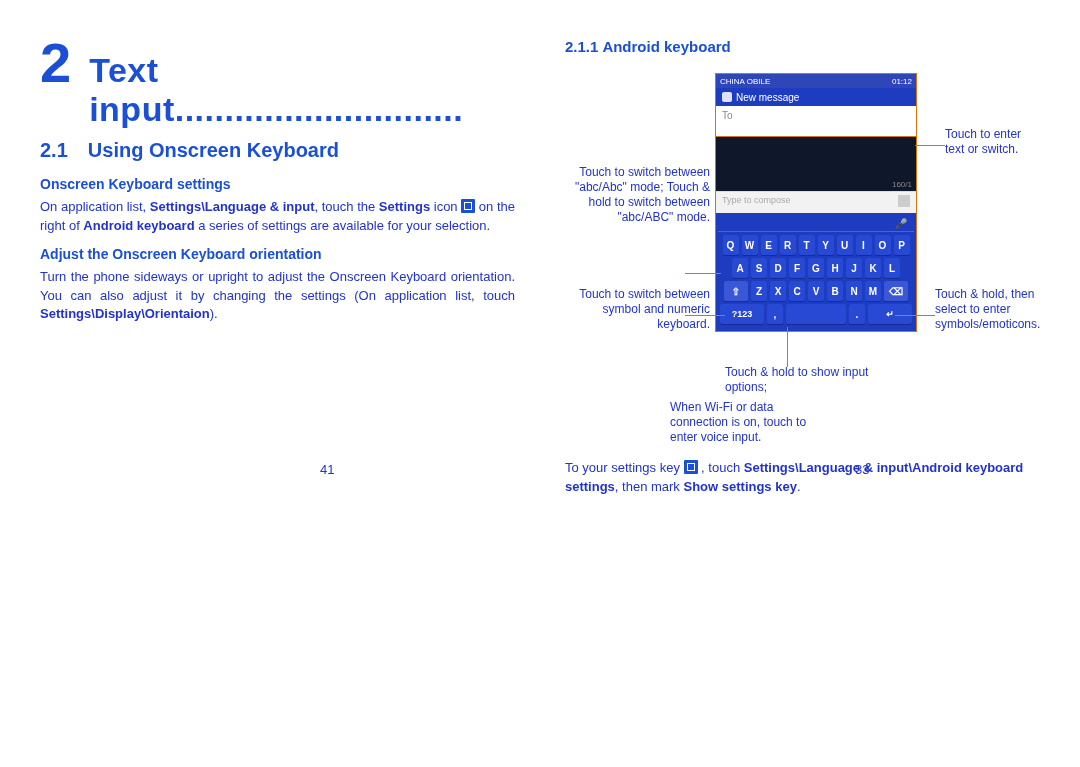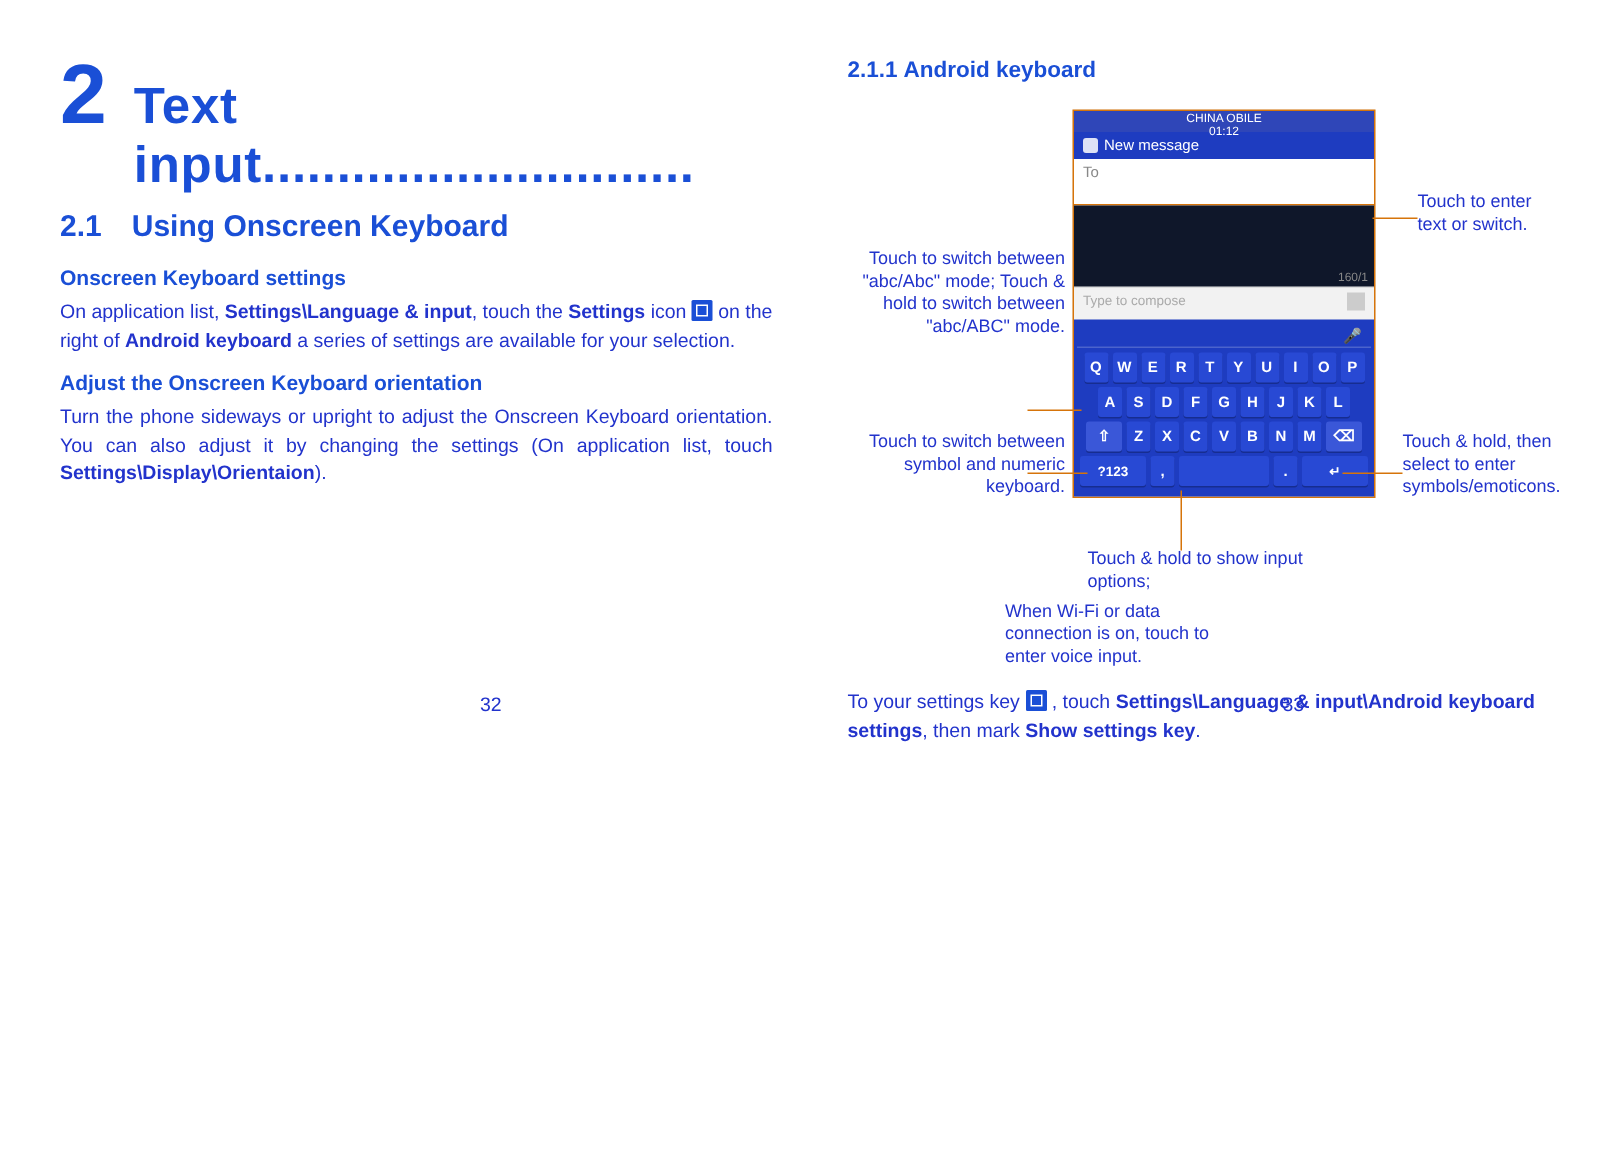--- a/index.html
+++ b/index.html
@@ -107,21 +107,20 @@
   }
   .statusbar {
     height: 14px;
     background: #2f46b8;
     color:#fff;
     font-size:8px;
     display:flex;
     justify-content:space-between;
     align-items:center;
     padding:0 4px;
-    flex-direction:column;
   }
   .appbar {
     height: 18px;
     background: #1e3cc0;
     color:#fff;
     font-size:10px;
     display:flex;
     align-items:center;
     padding:0 6px;
     gap:4px;
@@ -212,21 +211,21 @@
       <span>Using Onscreen Keyboard</span>
     </div>
     <div class="sub-head">Onscreen Keyboard settings</div>
     <div class="body-text">
       <span>On application list, </span><span class="bold">Settings\Language &amp; input</span><span>, touch the </span><span class="bold">Settings</span><span> icon </span><span class="settings-icon"></span><span> on the right of </span><span class="bold">Android keyboard</span><span> a series of settings are available for your selection.</span>
     </div>
     <div class="sub-head">Adjust the Onscreen Keyboard orientation</div>
     <div class="body-text">
       <span>Turn the phone sideways or upright to adjust the Onscreen Keyboard orientation. You can also adjust it by changing the settings (On application list, touch </span><span class="bold">Settings\Display\Orientaion</span><span>).</span>
     </div>
-    <div class="pagenum left">32</div>
+    <div class="pagenum left">41</div>
   </div>
 
   <div class="col">
     <div class="subsec-head">
       <span>2.1.1</span>
       <span>Android keyboard</span>
     </div>
 
     <div class="figure-wrap">
 

